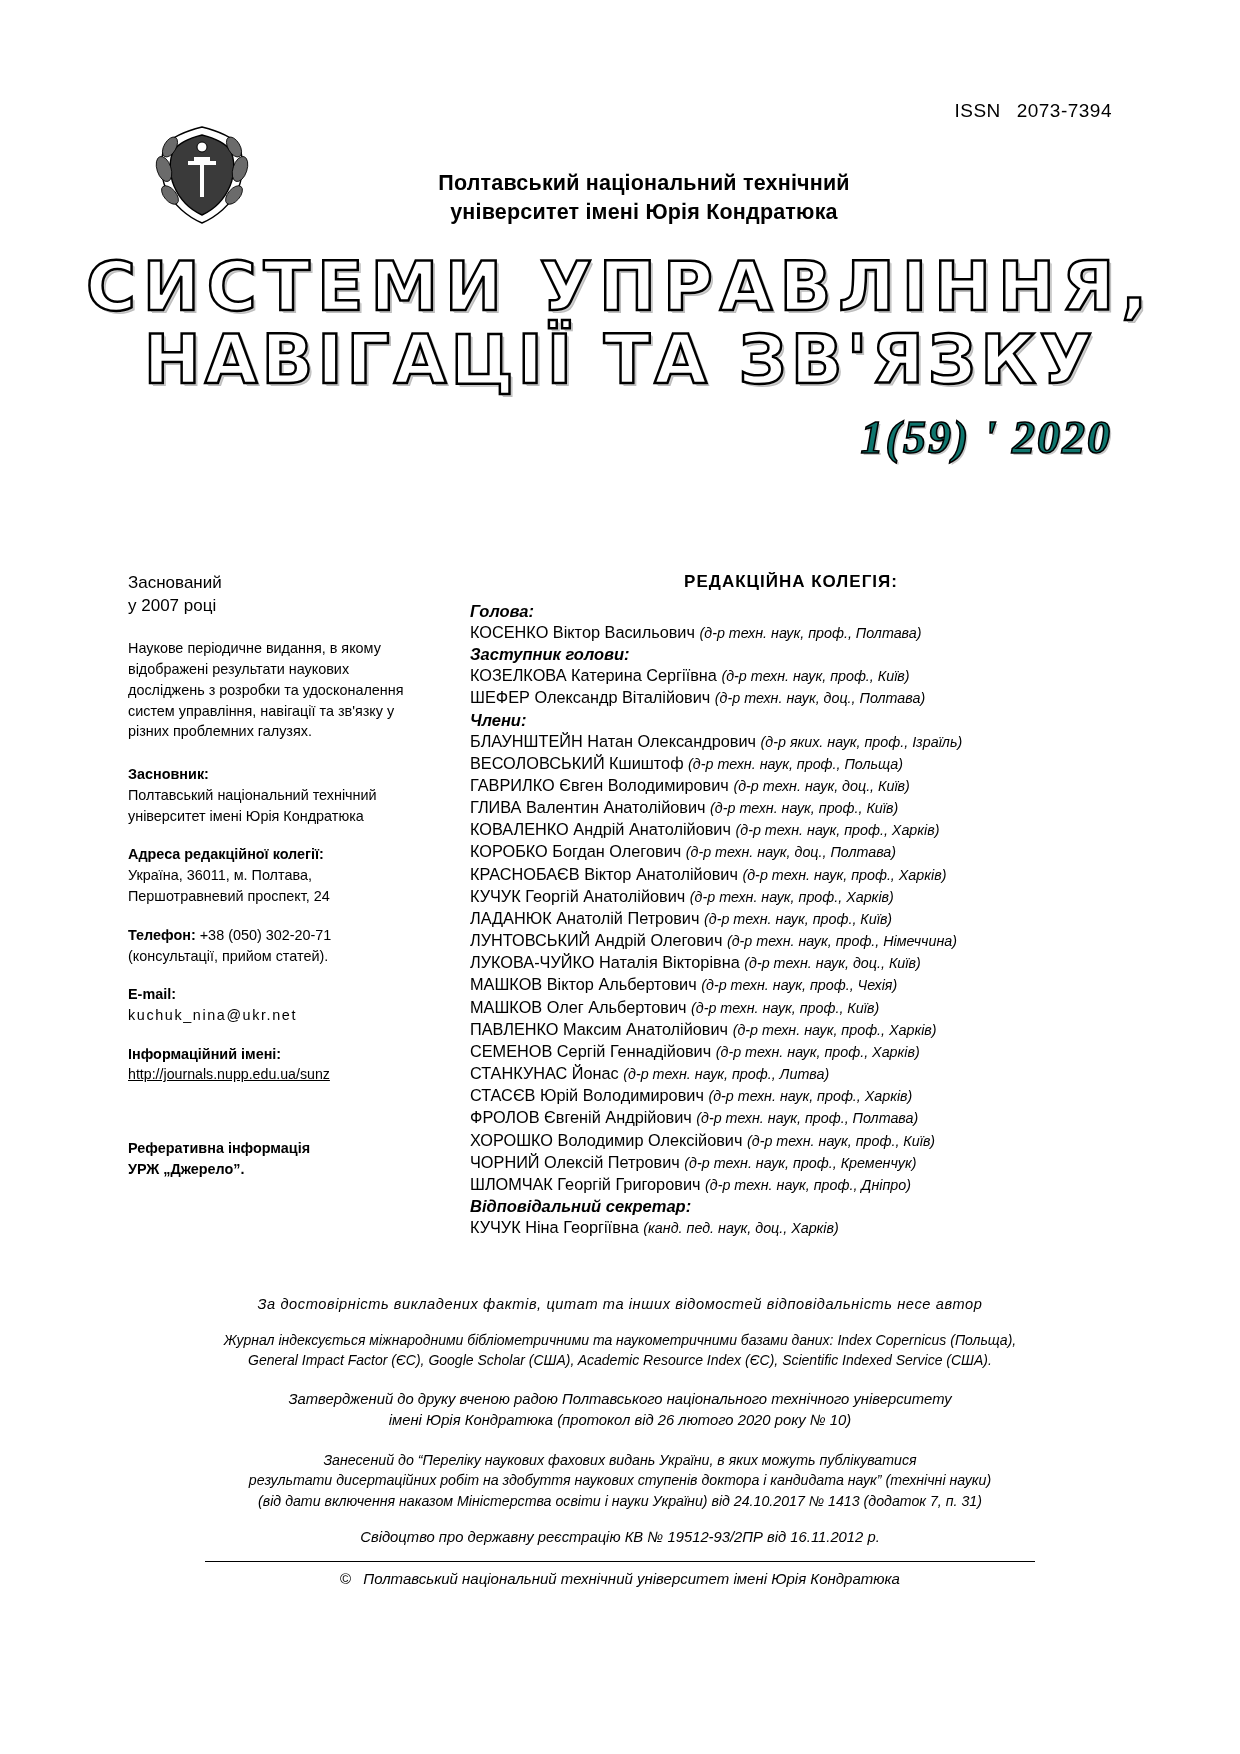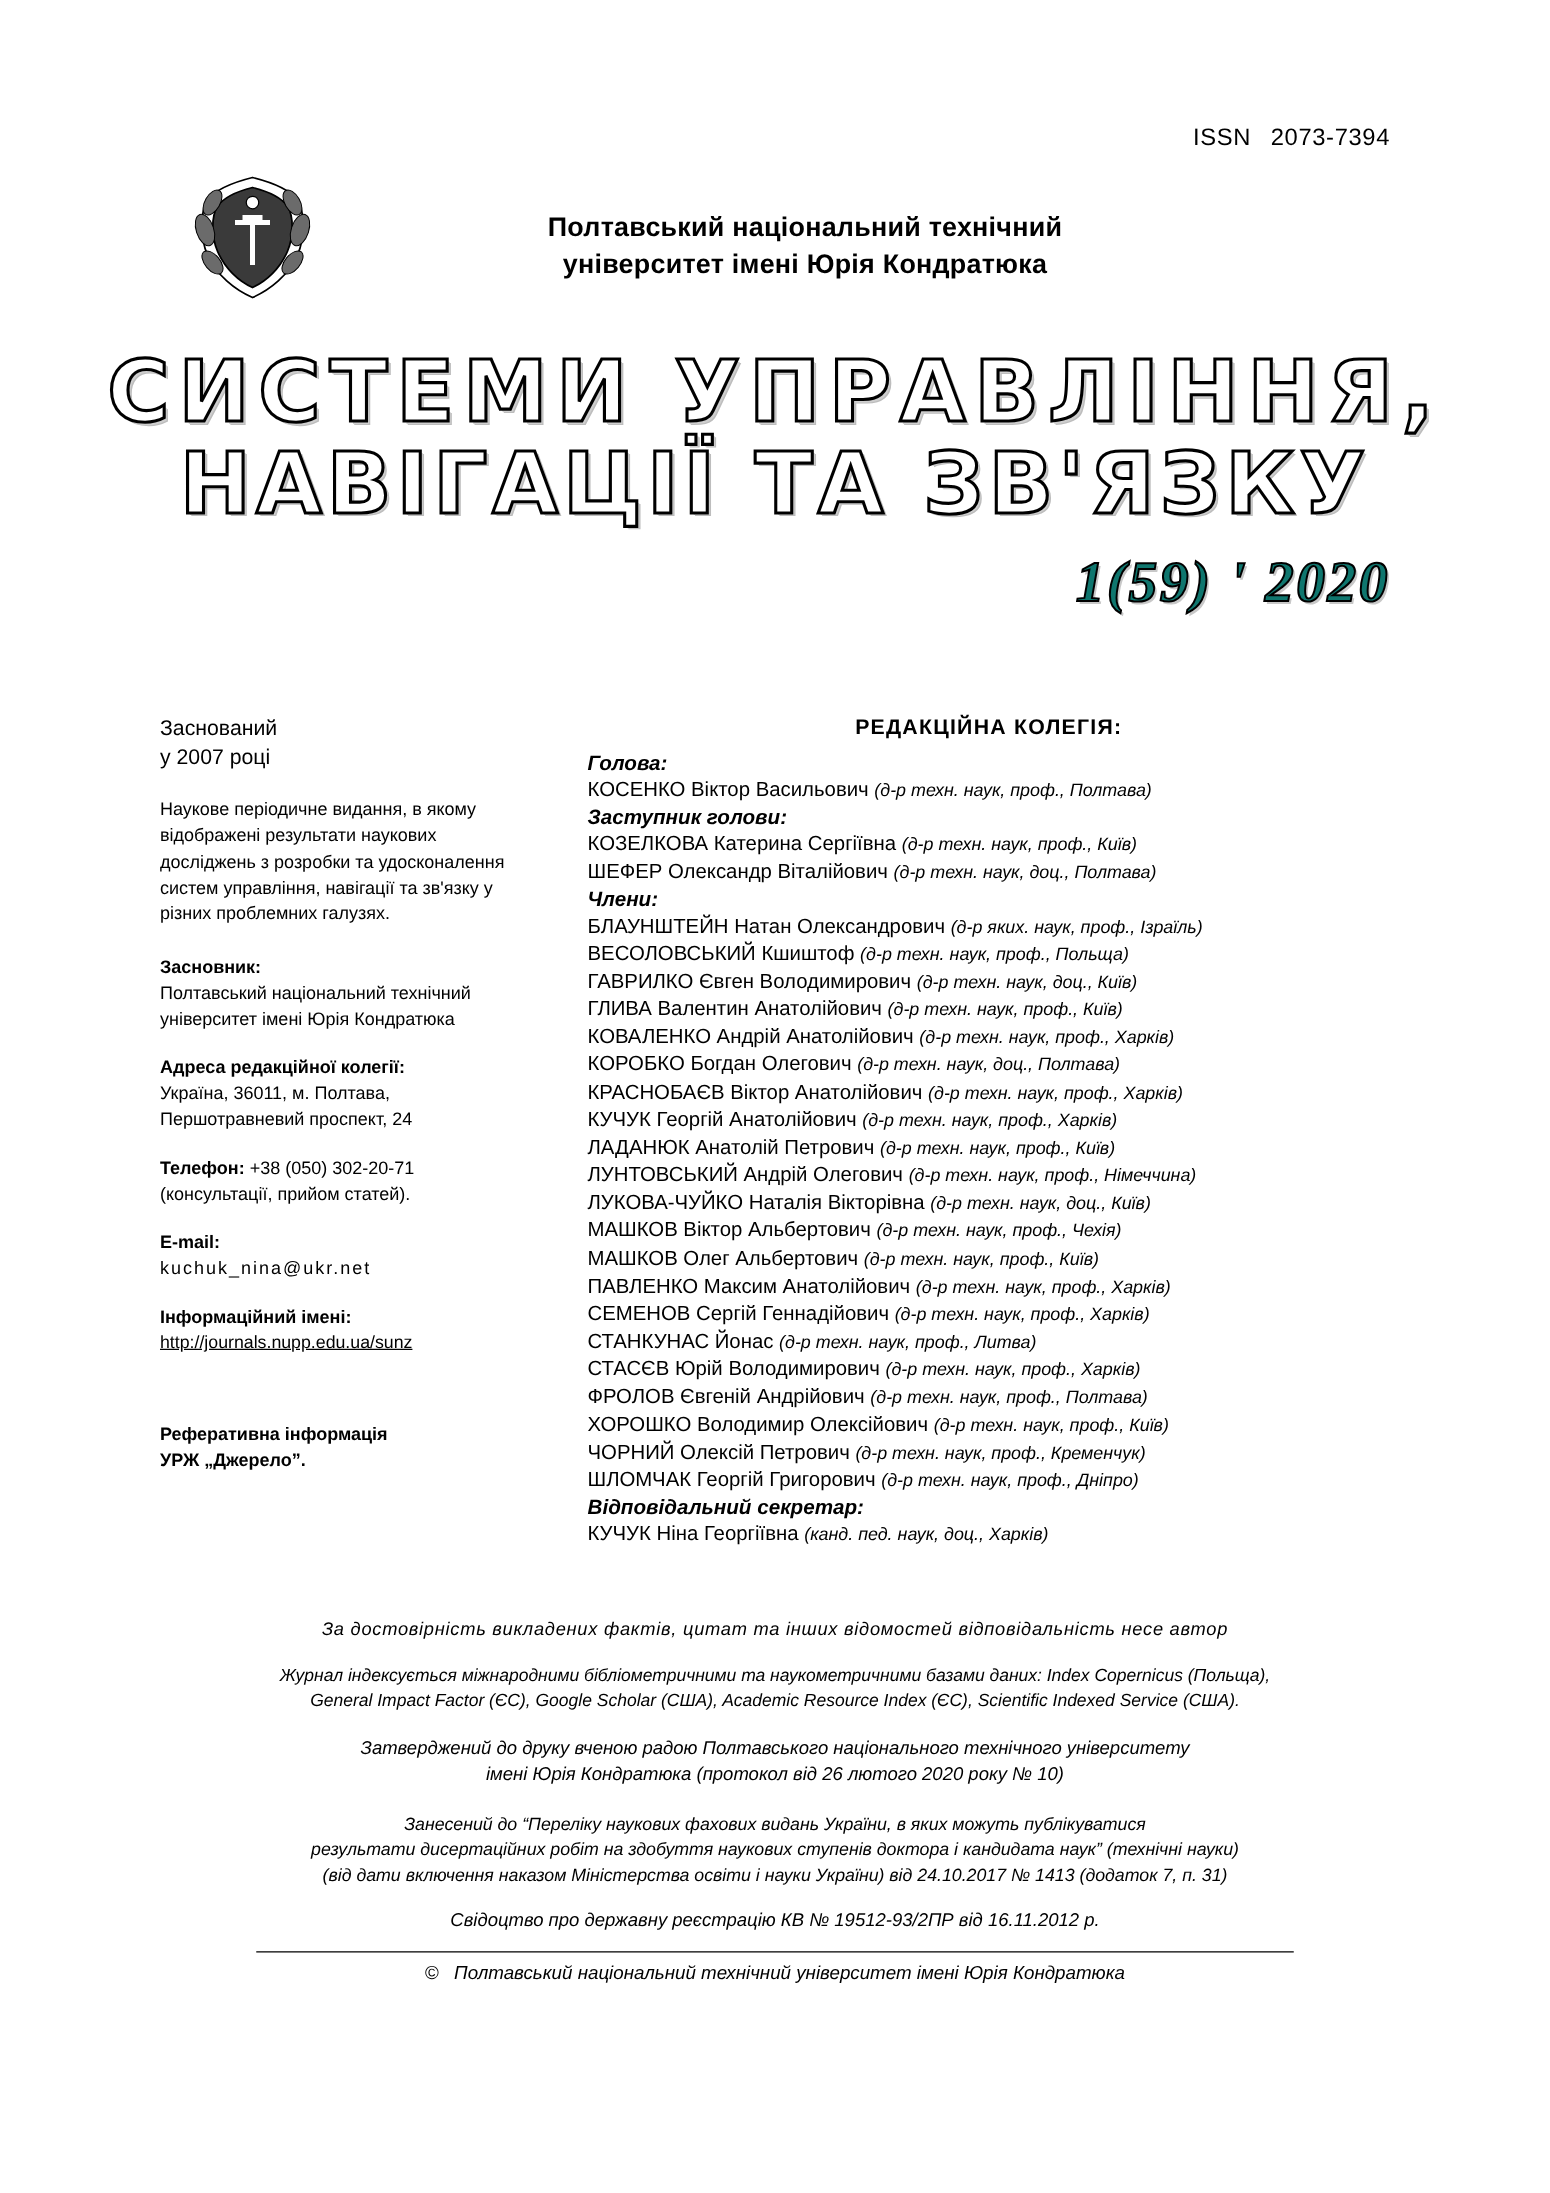--- a/index.html
+++ b/index.html
@@ -28,25 +28,25 @@
     position: absolute;
     top: 100px;
     right: 128px;
     font-size: 19px;
     letter-spacing: 0.5px;
   }
   .issn .issn-num { margin-left: 10px; }
 
   .uni-block {
     position: absolute;
-    top: 138px;
+    top: 123px;
     left: 150px;
     width: 860px;
     display: flex;
-    align-items: center;
+    align-items: flex-end;
   }
   .logo {
     width: 104px;
     height: 104px;
     flex: 0 0 104px;
     margin-right: 24px;
     position: relative;
   }
   .uni-name {
     font-size: 21.5px;
@@ -54,21 +54,21 @@
     line-height: 1.35;
     padding-top: 14px;
     text-align: center;
     flex: 1;
     letter-spacing: 0.2px;
   }
 
   
   .title-block {
     position: absolute;
-    top: 278px;
+    top: 250px;
     left: 0;
     width: 1240px;
     text-align: center;
   }
   .jtitle {
     font-family: "DejaVu Sans", sans-serif;
     font-size: 68px;
     font-weight: bold;
     letter-spacing: 4px;
     line-height: 1.08;

